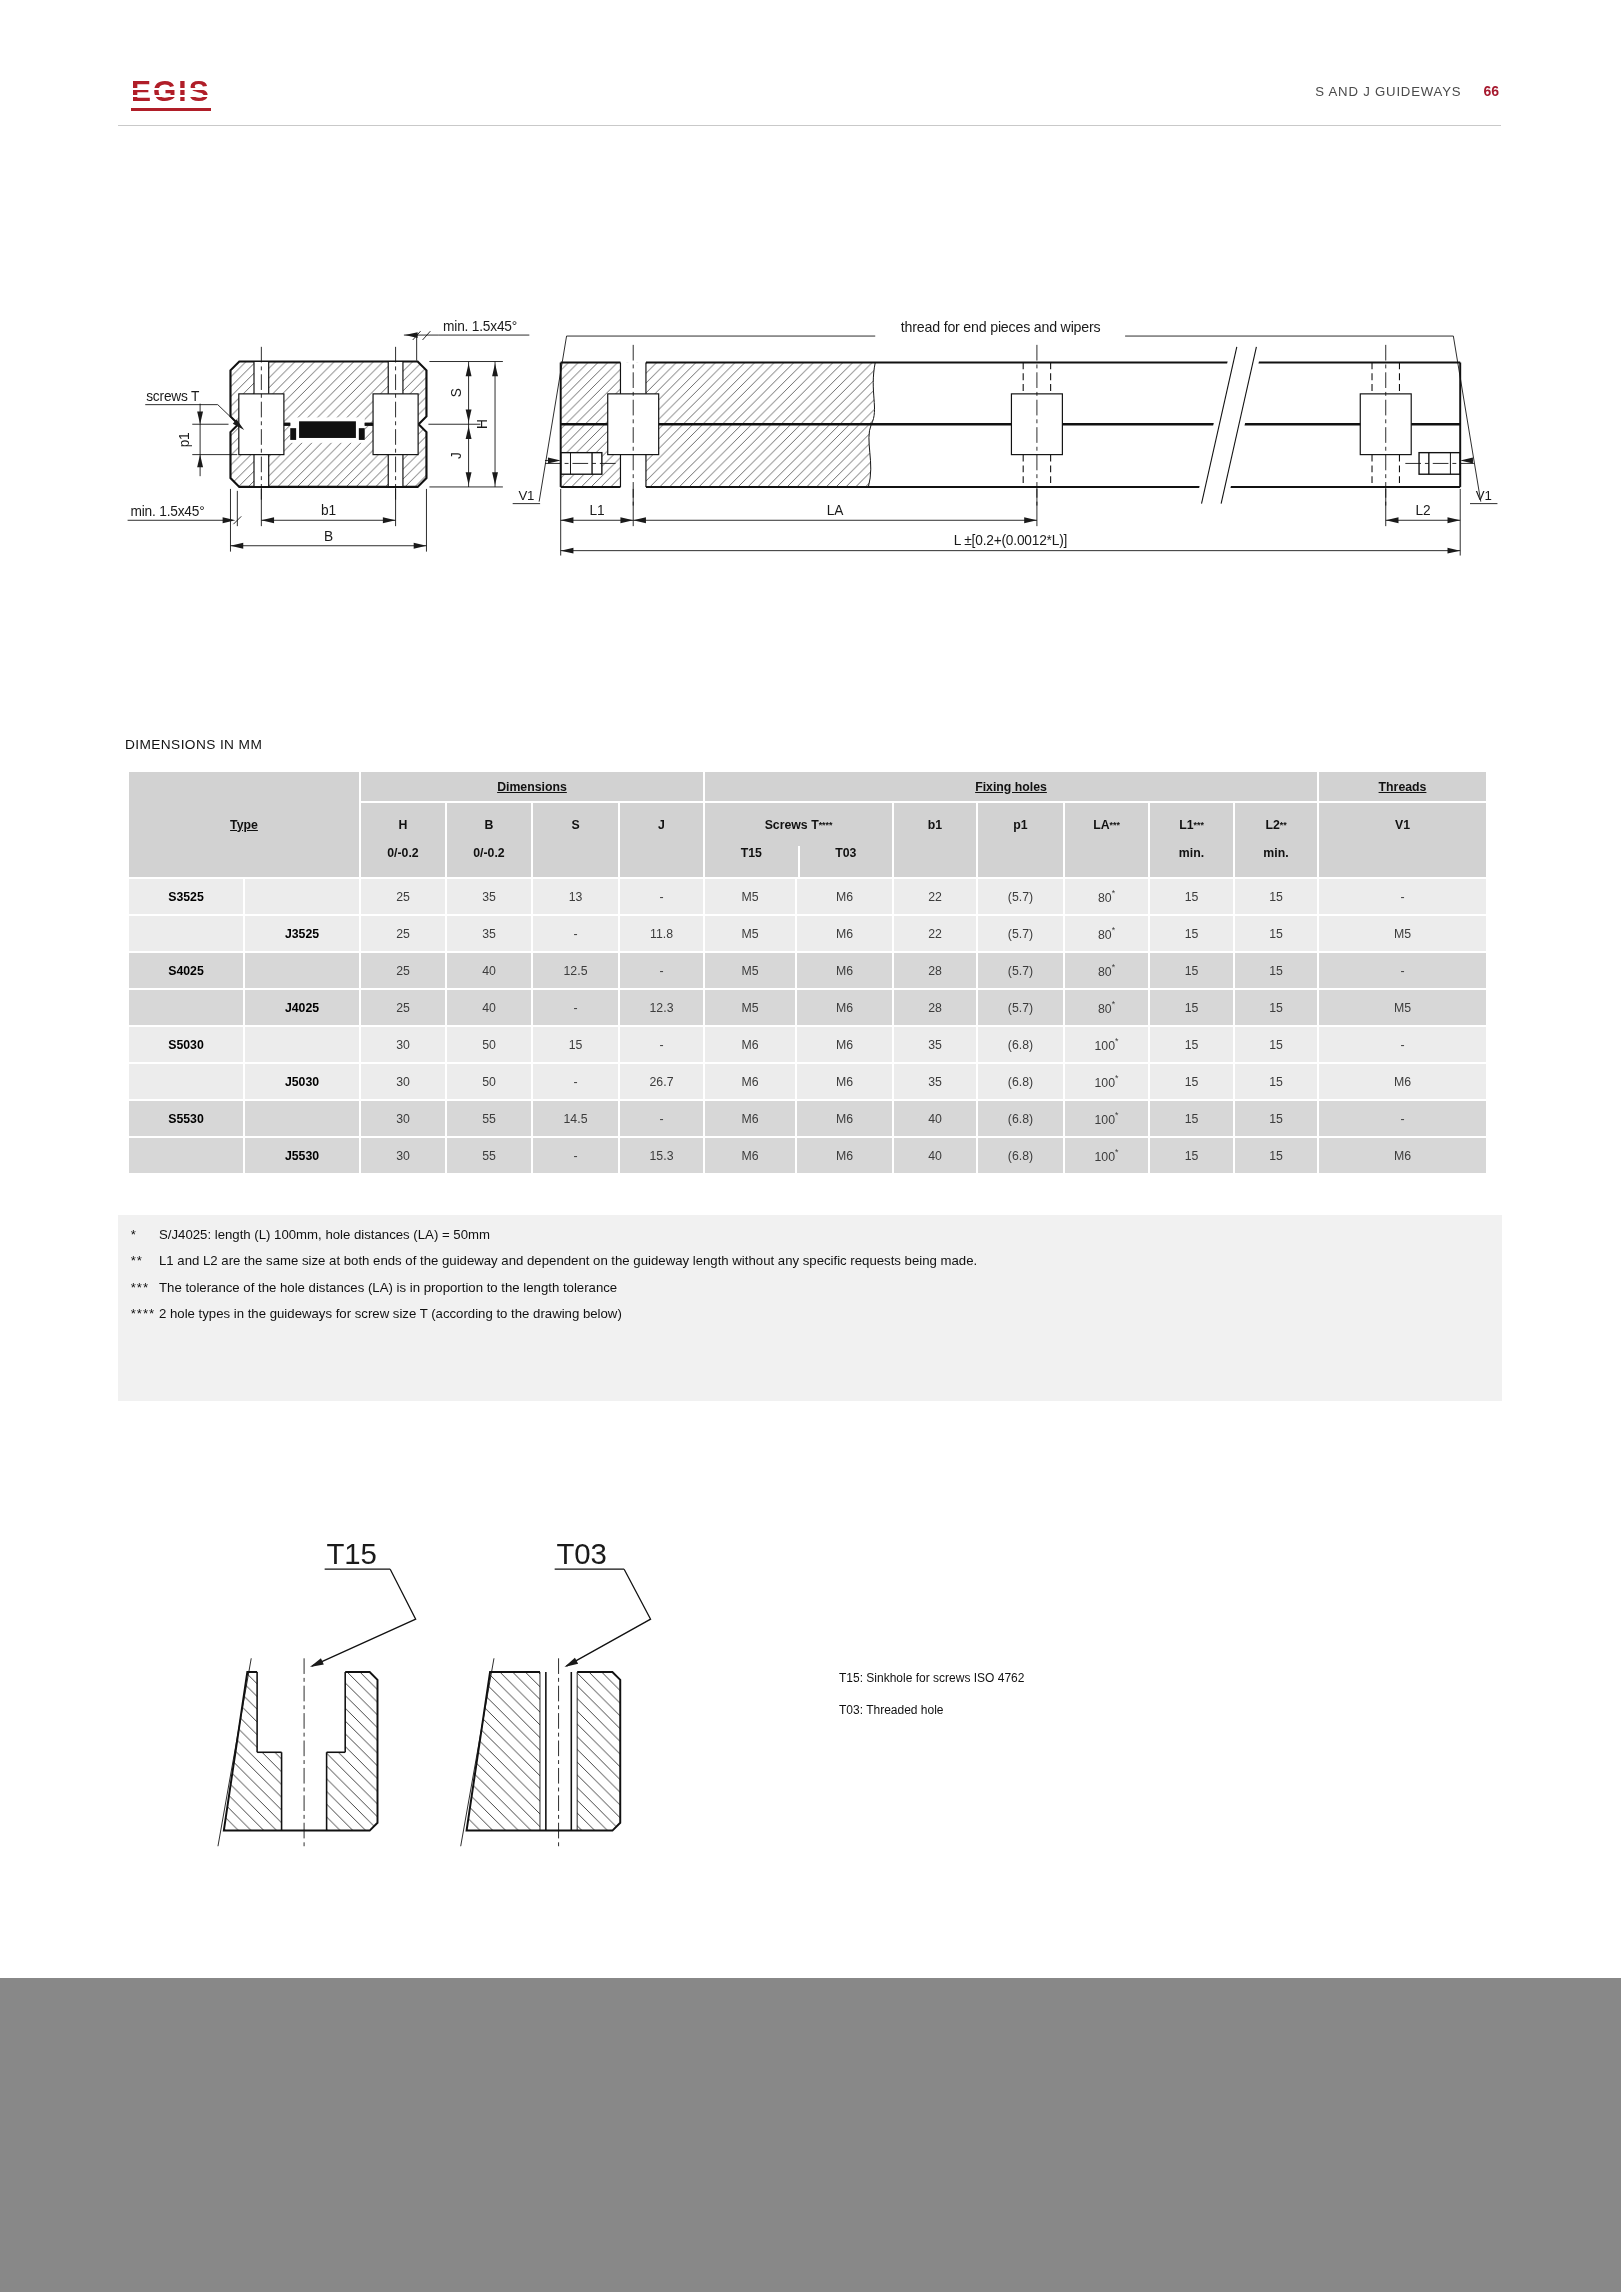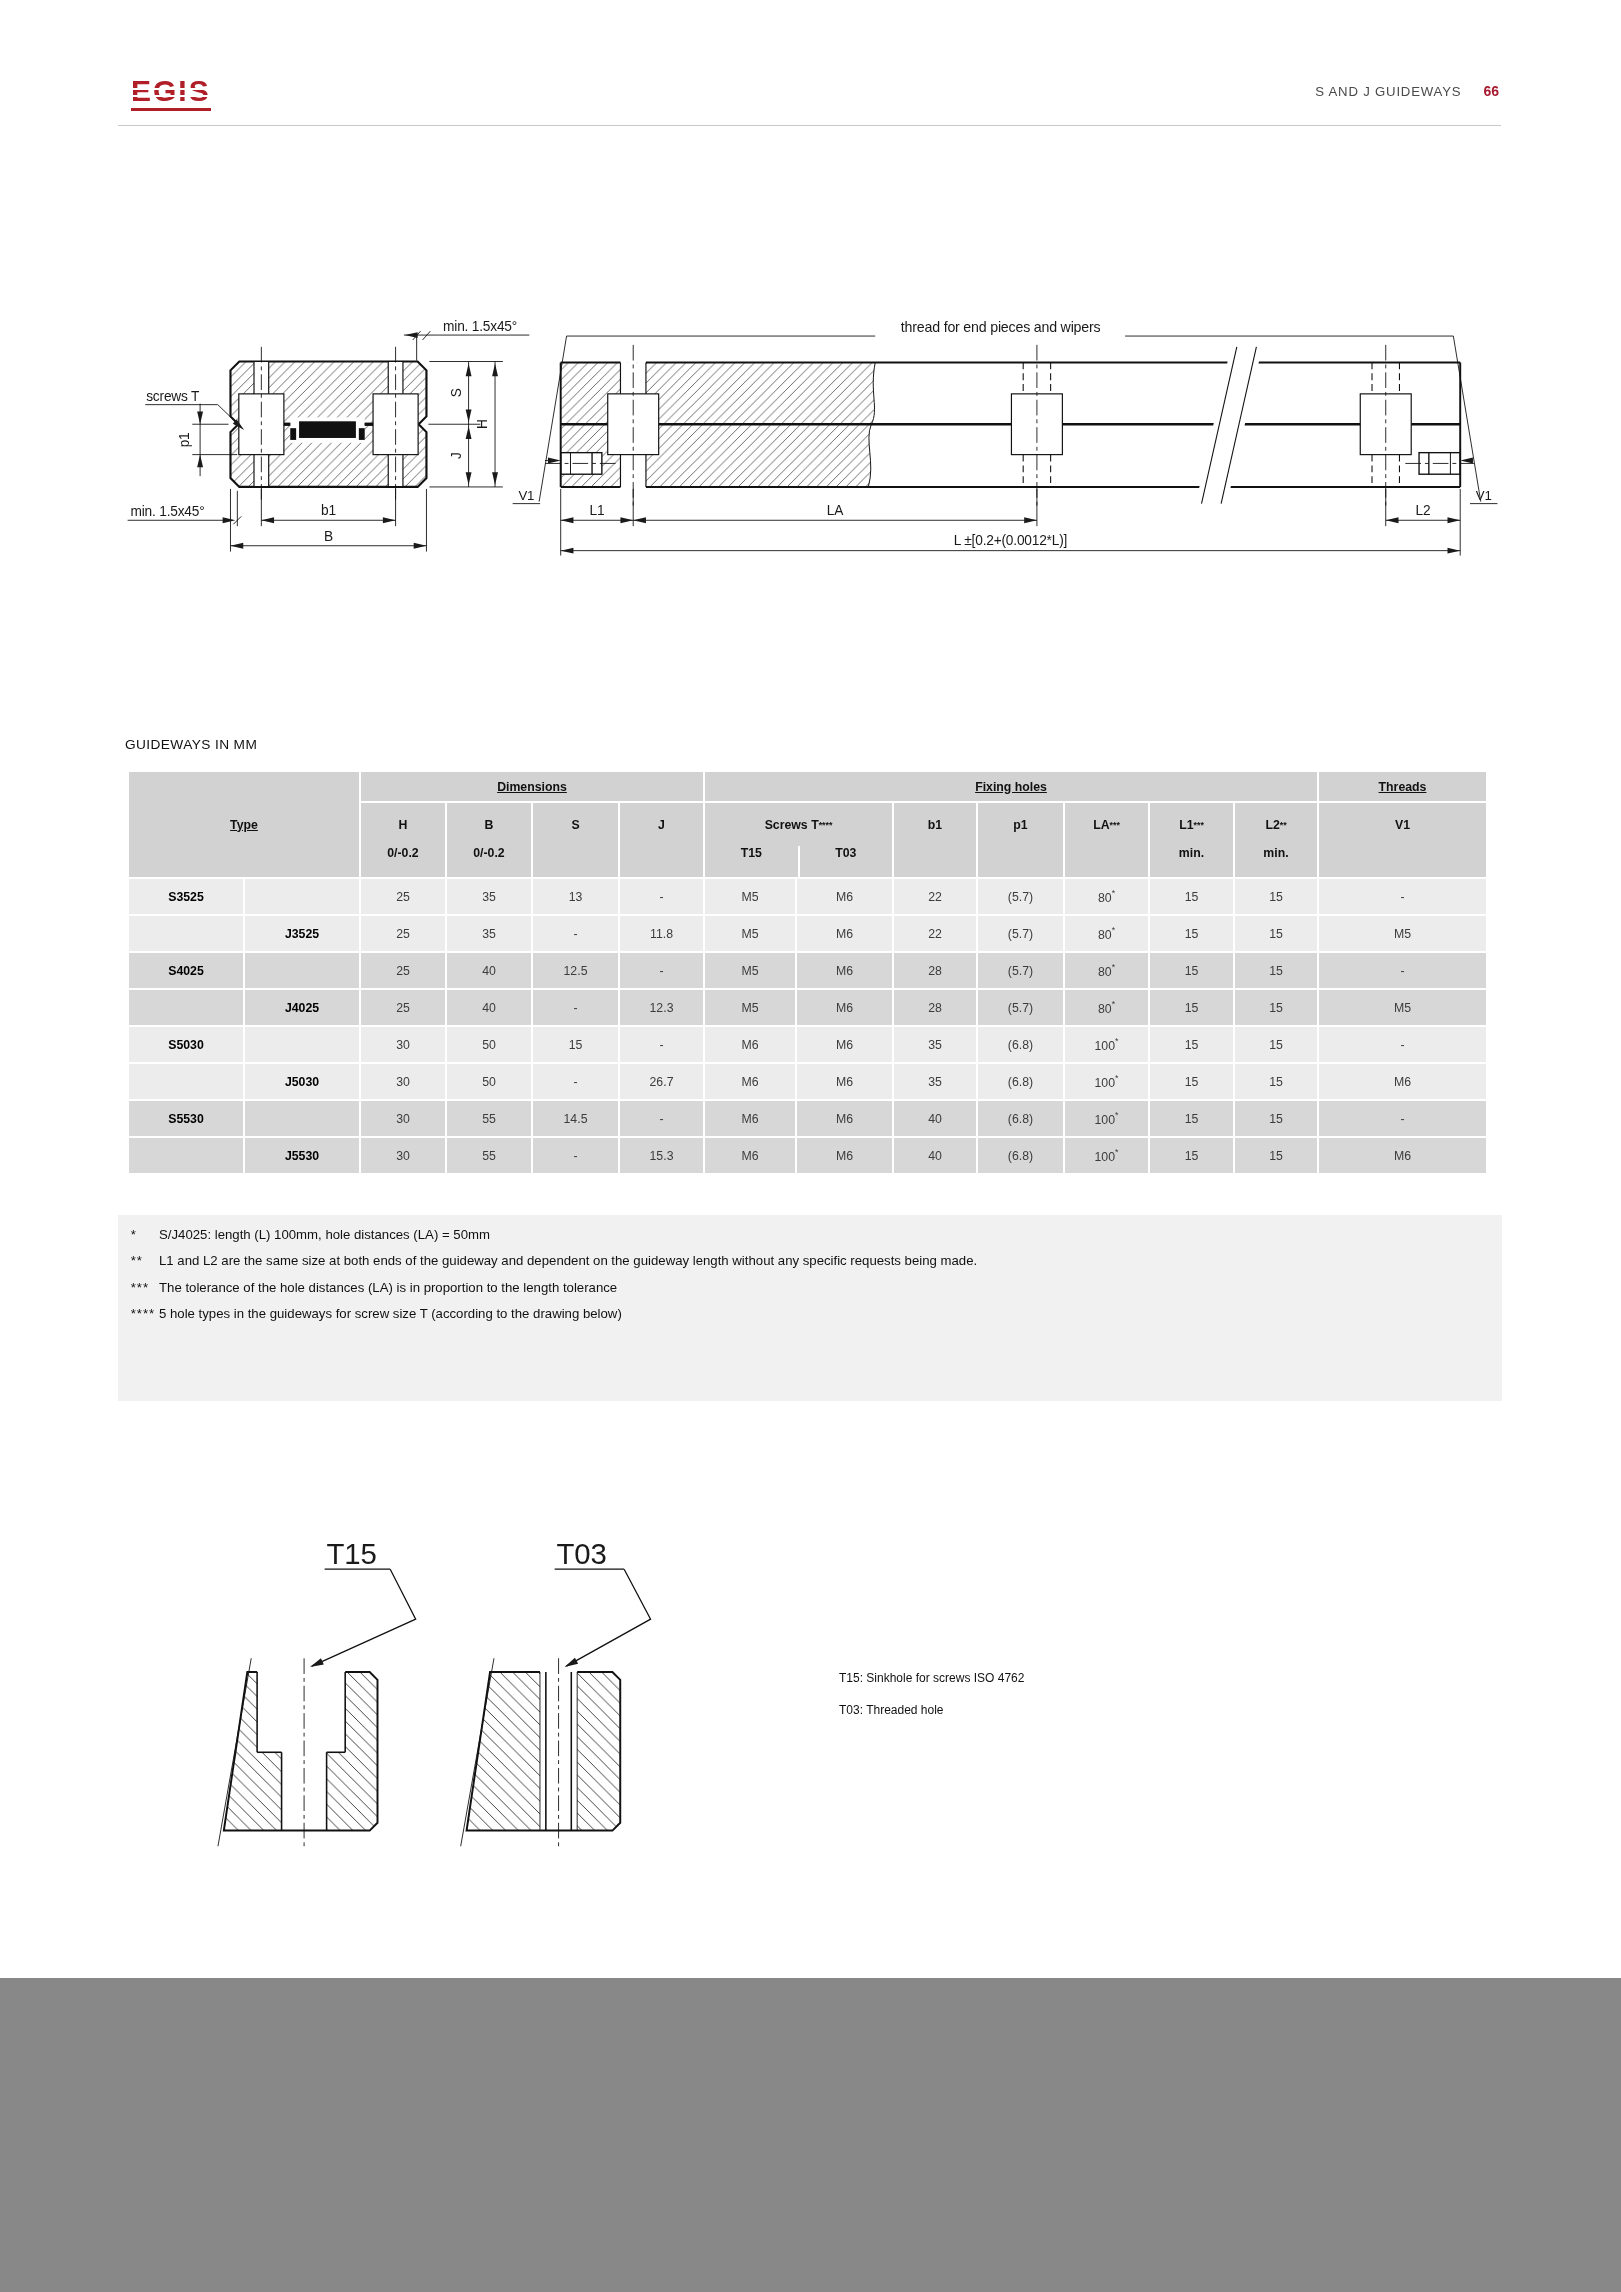--- a/index.html
+++ b/index.html
@@ -273,21 +273,21 @@
       <text x="1021" y="339" font-size="14.5" text-anchor="middle">thread for end pieces and wipers</text>
       <text x="537" y="510" font-size="13.5" text-anchor="middle">V1</text>
       <text x="1514" y="510" font-size="13.5" text-anchor="middle">V1</text>
       <text x="609" y="526" font-size="14" text-anchor="middle">L1</text>
       <text x="852" y="526" font-size="14" text-anchor="middle">LA</text>
       <text x="1452" y="526" font-size="14" text-anchor="middle">L2</text>
       <text x="1031" y="556" font-size="14" text-anchor="middle">L ±[0.2+(0.0012*L)]</text>
     </g>
   </svg>
 
-  <div class="sec-title">GUIDEWAYS  IN MM</div>
+  <div class="sec-title">DIMENSIONS  IN MM</div>
 
   <table class="dim-table">
     <colgroup>
       <col style="width:114px">
         <col style="width:114px">
       <col style="width:84px">
         <col style="width:84px">
         <col style="width:85px">
         <col style="width:83px">
       <col style="width:90px">
@@ -510,21 +510,21 @@
     <div class="fn-row">
       <div class="fn-m">**</div>
       <div class="fn-t">L1 and L2 are the same size at both ends of the guideway and dependent on the guideway length without any specific requests being made.</div>
     </div>
     <div class="fn-row">
       <div class="fn-m">***</div>
       <div class="fn-t">The tolerance of the hole distances (LA) is in proportion to the length tolerance</div>
     </div>
     <div class="fn-row">
       <div class="fn-m">****</div>
-      <div class="fn-t">5 hole types in the guideways for screw size T (according to the drawing below)</div>
+      <div class="fn-t">2 hole types in the guideways for screw size T (according to the drawing below)</div>
     </div>
   </div>
 
   <svg class="draw2" width="686" height="323" viewBox="200 1565 700 330">
     <defs>
       <pattern id="hp2" width="13" height="13" patternUnits="userSpaceOnUse">
         <path d="M0,0 L13,13" stroke="#2a2a2a" stroke-width="0.9"></path>
       </pattern>
     </defs>
 

